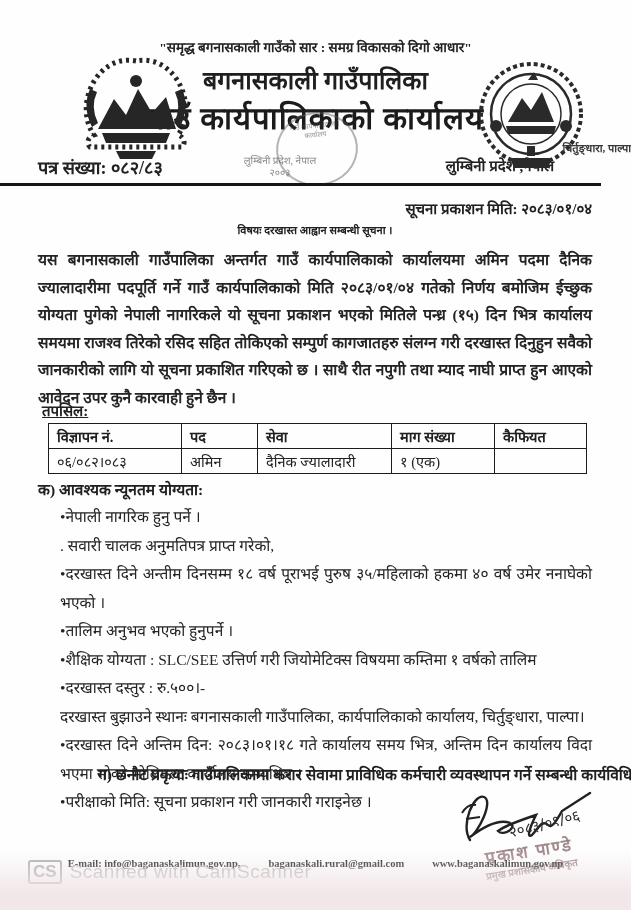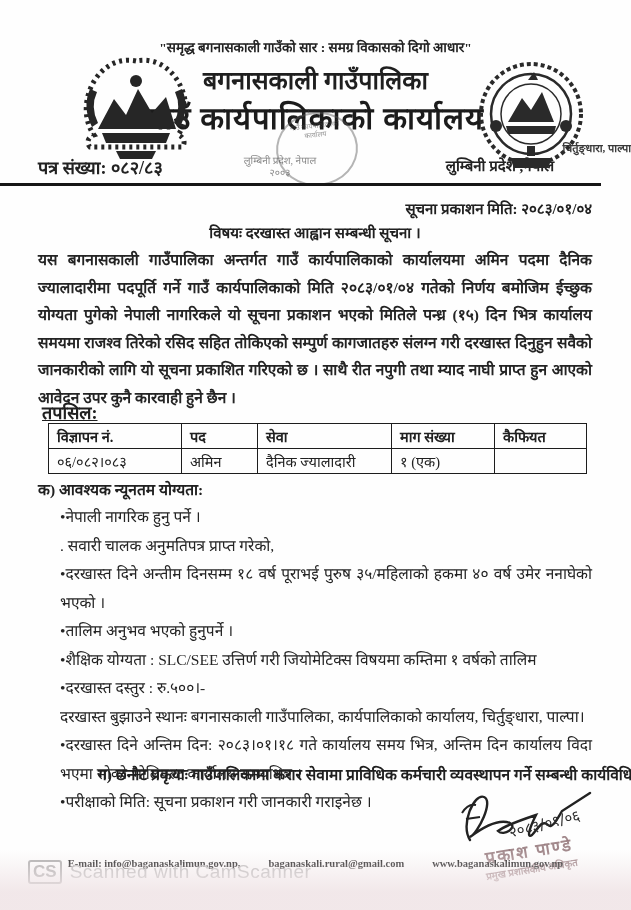--- a/index.html
+++ b/index.html
@@ -66,30 +66,30 @@
   .emblem-left{ top:55px; left:76px; }
   .emblem-right{ top:60px; left:470px; }
 
   
   .pub-date{
     position:absolute; top:198px; left:0; width:592px;
     text-align:right; font-size:15px; font-weight:bold; color:#202020;
   }
   .subject{
     position:absolute; top:222px; left:0; width:630px;
-    text-align:center; font-size:15px; font-weight:bold; color:#202020;
+    text-align:center; font-size:11px; font-weight:bold; color:#202020;
   }
   .body-par{
     position:absolute; top:246px; left:38px; width:554px;
     font-size:15.5px; line-height:27.5px; text-align:justify; color:#242424;
     font-weight:700;
   }
   .tapasil{
     position:absolute; top:400px; left:42px;
-    font-size:18px; font-weight:bold; text-decoration:underline; color:#202020;
+    font-size:15px; font-weight:bold; text-decoration:underline; color:#202020;
   }
 
   
   .vac-table{
     position:absolute; top:423px; left:48px;
     border-collapse:collapse; table-layout:fixed;
   }
   .vac-table th,.vac-table td{
     border:1.6px solid #1d1d1d;
     font-size:14.5px; padding:2px 8px; height:23px;

